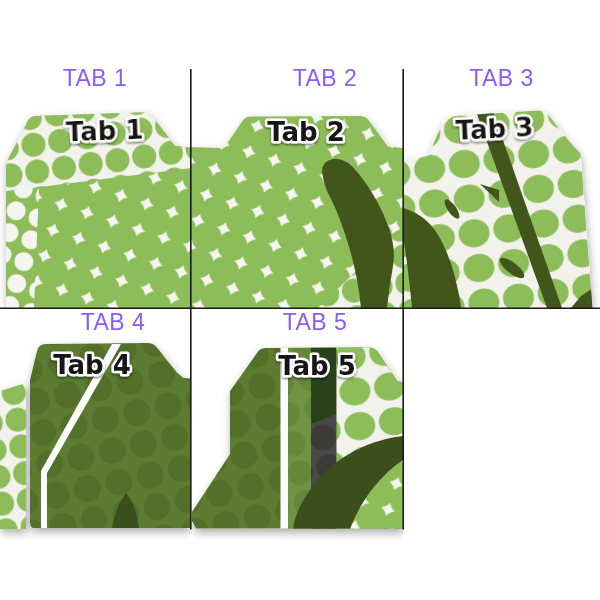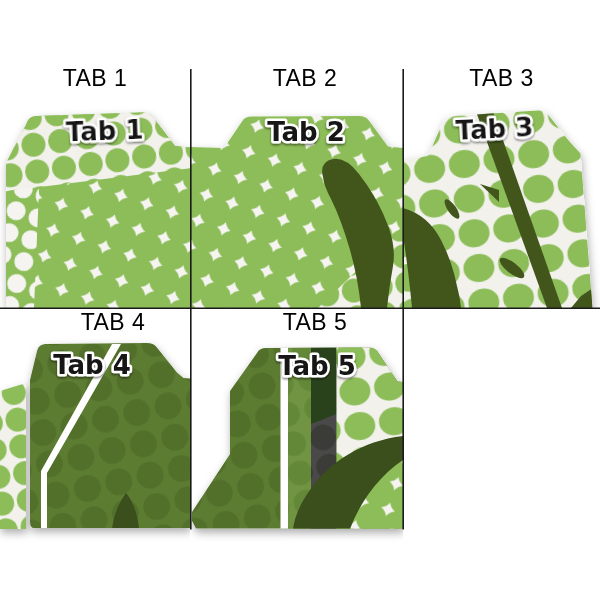--- a/index.html
+++ b/index.html
@@ -1,22 +1,22 @@
 <!DOCTYPE html>
 <html><head>
 <meta charset="utf-8">
 <style>
   html,body{margin:0;padding:0;background:#fff;}
   .stage{position:relative;width:600px;height:600px;background:#fff;overflow:hidden;
          font-family:"Liberation Sans",sans-serif;}
   .art{position:absolute;left:0;top:0;}
   .cell-label{position:absolute;text-align:center;font-size:23px;letter-spacing:.5px;
-              color:#000000;line-height:1.1;}
+              color:#8b5cf6;line-height:1.1;}
   #lbl1{left:0;width:190px;top:66px;}
-  #lbl2{left:199px;width:212px;top:66px;}
+  #lbl2{left:191px;width:212px;top:66px;padding-left:28px;}
   #lbl3{left:403px;width:197px;top:66px;}
   #lbl4{left:0;width:226px;top:310px;}
   #lbl5{left:191px;width:248px;top:310px;}
   text.tabtxt{font-family:"DejaVu Sans",sans-serif;font-size:26px;font-weight:bold;
               paint-order:stroke;stroke-linejoin:round;}
 </style>
 </head>
 <body>
 
 <div class="stage">

